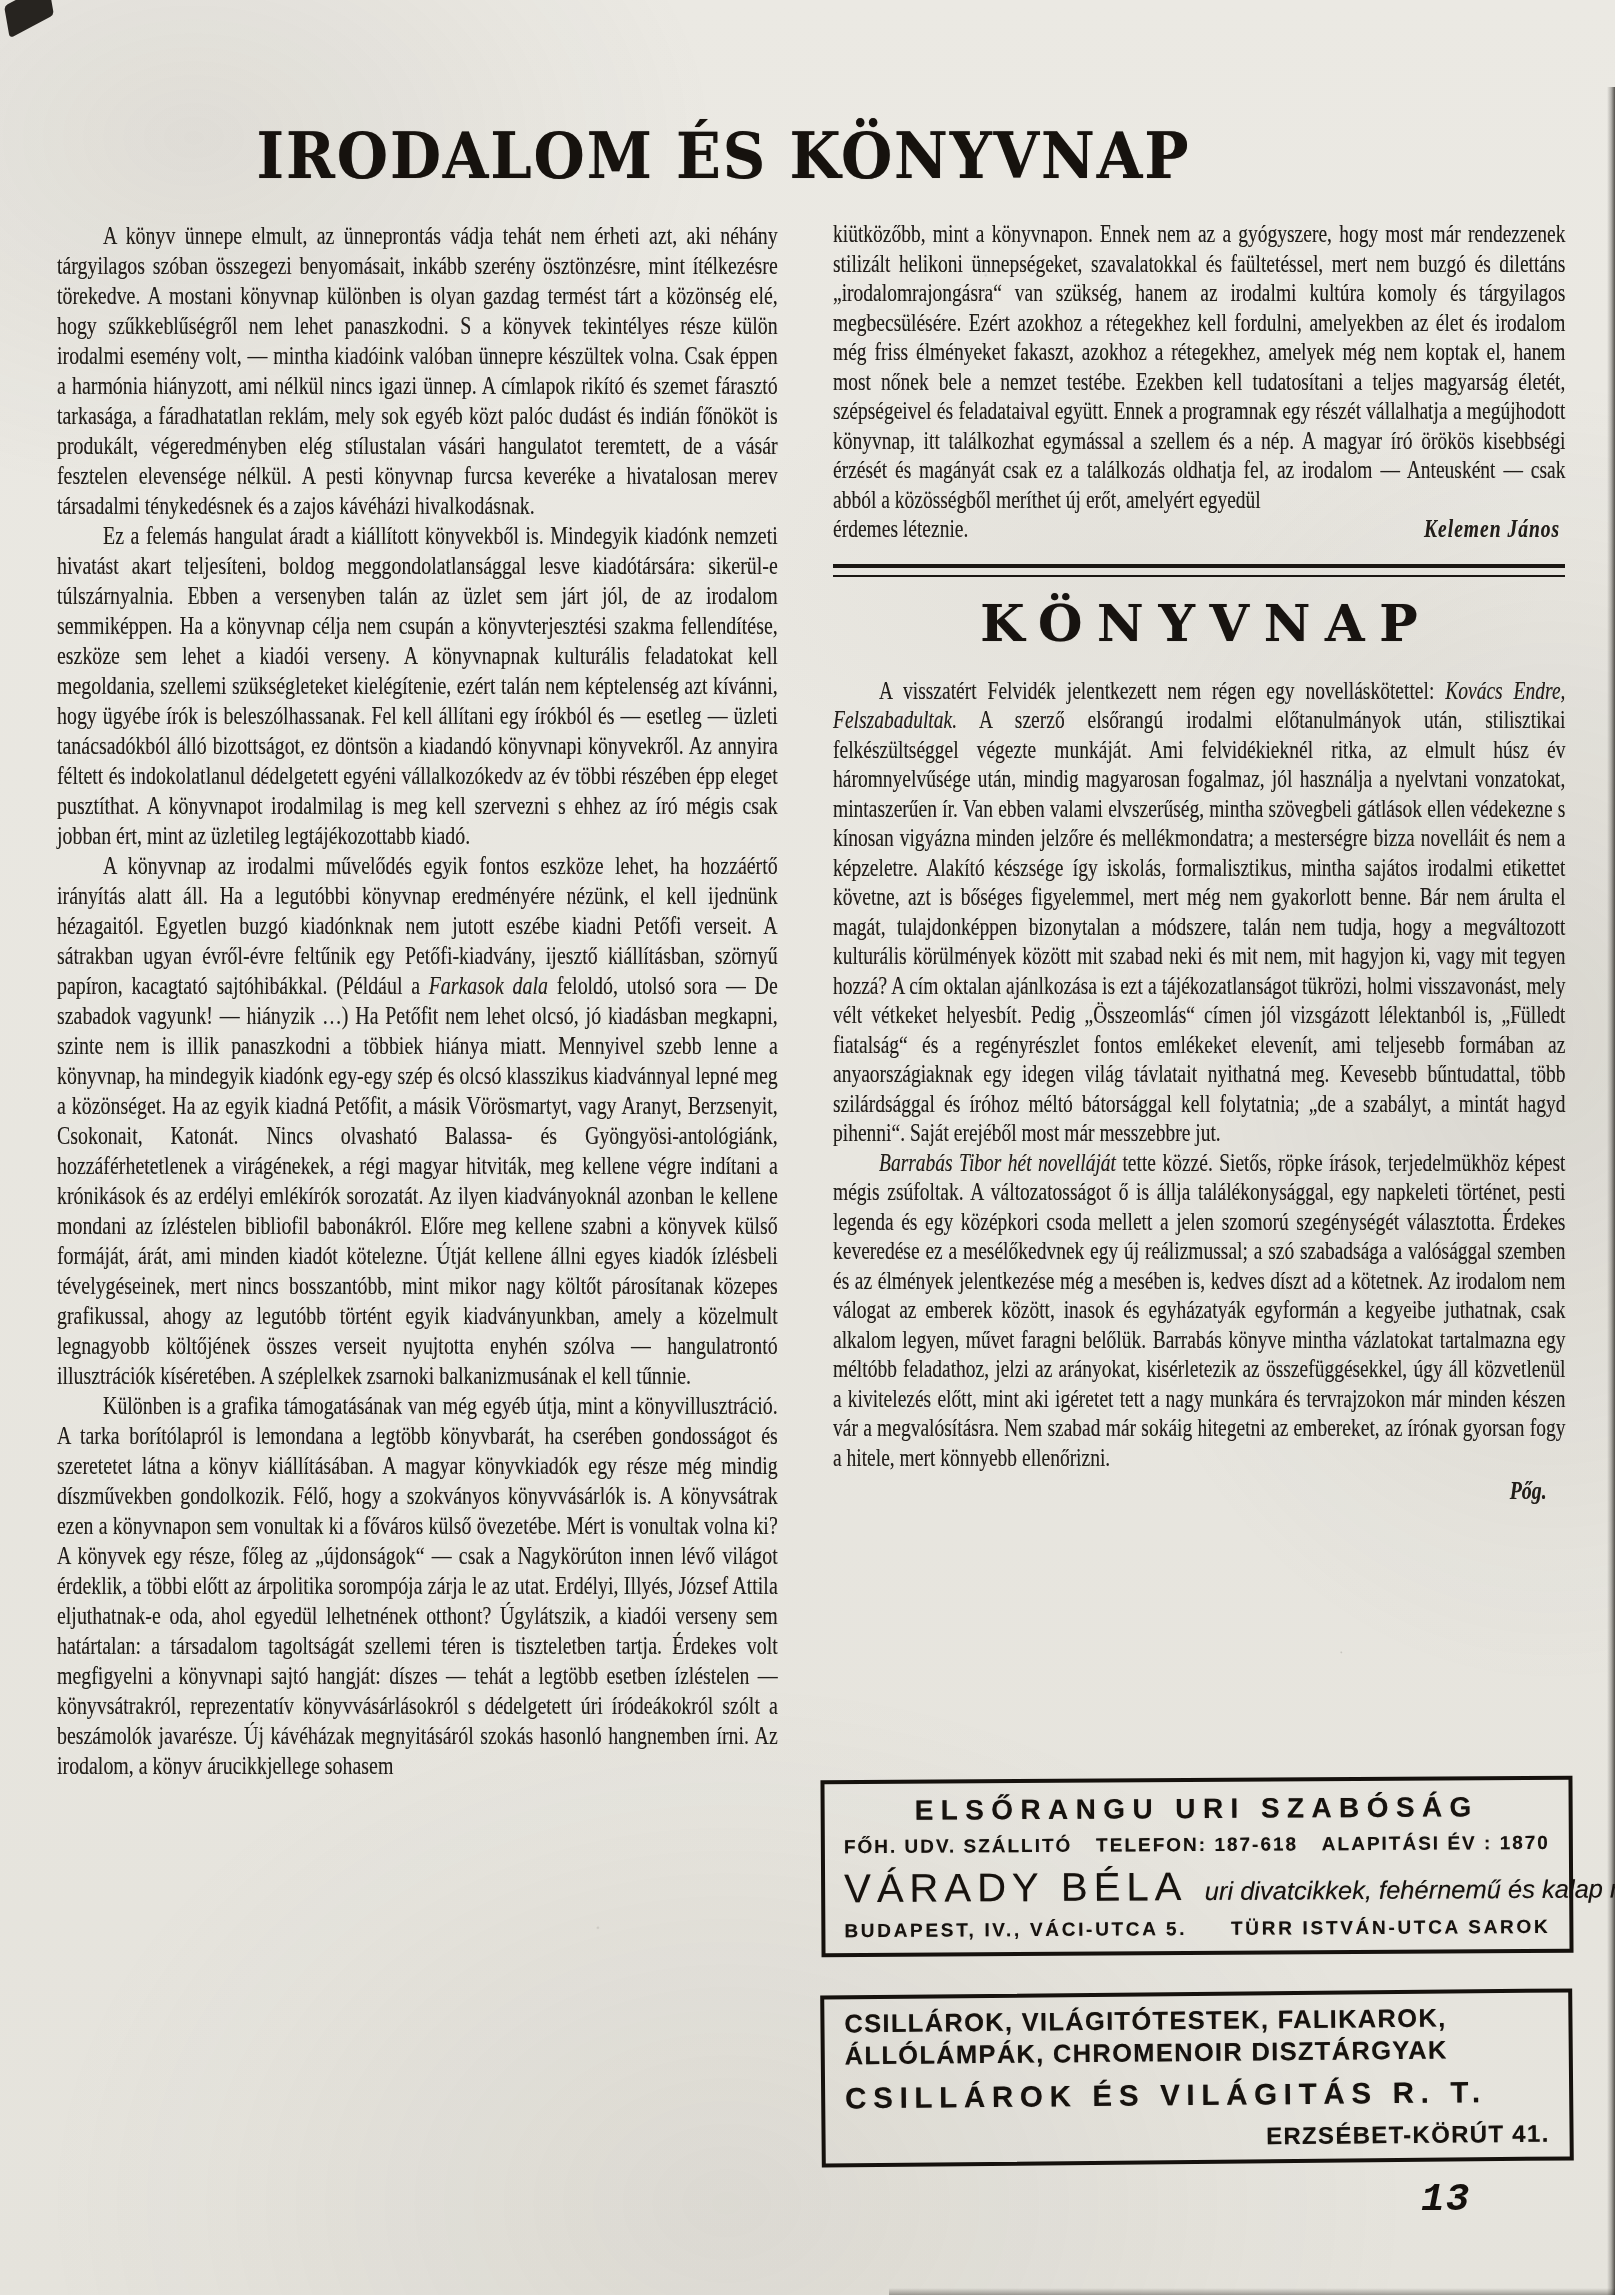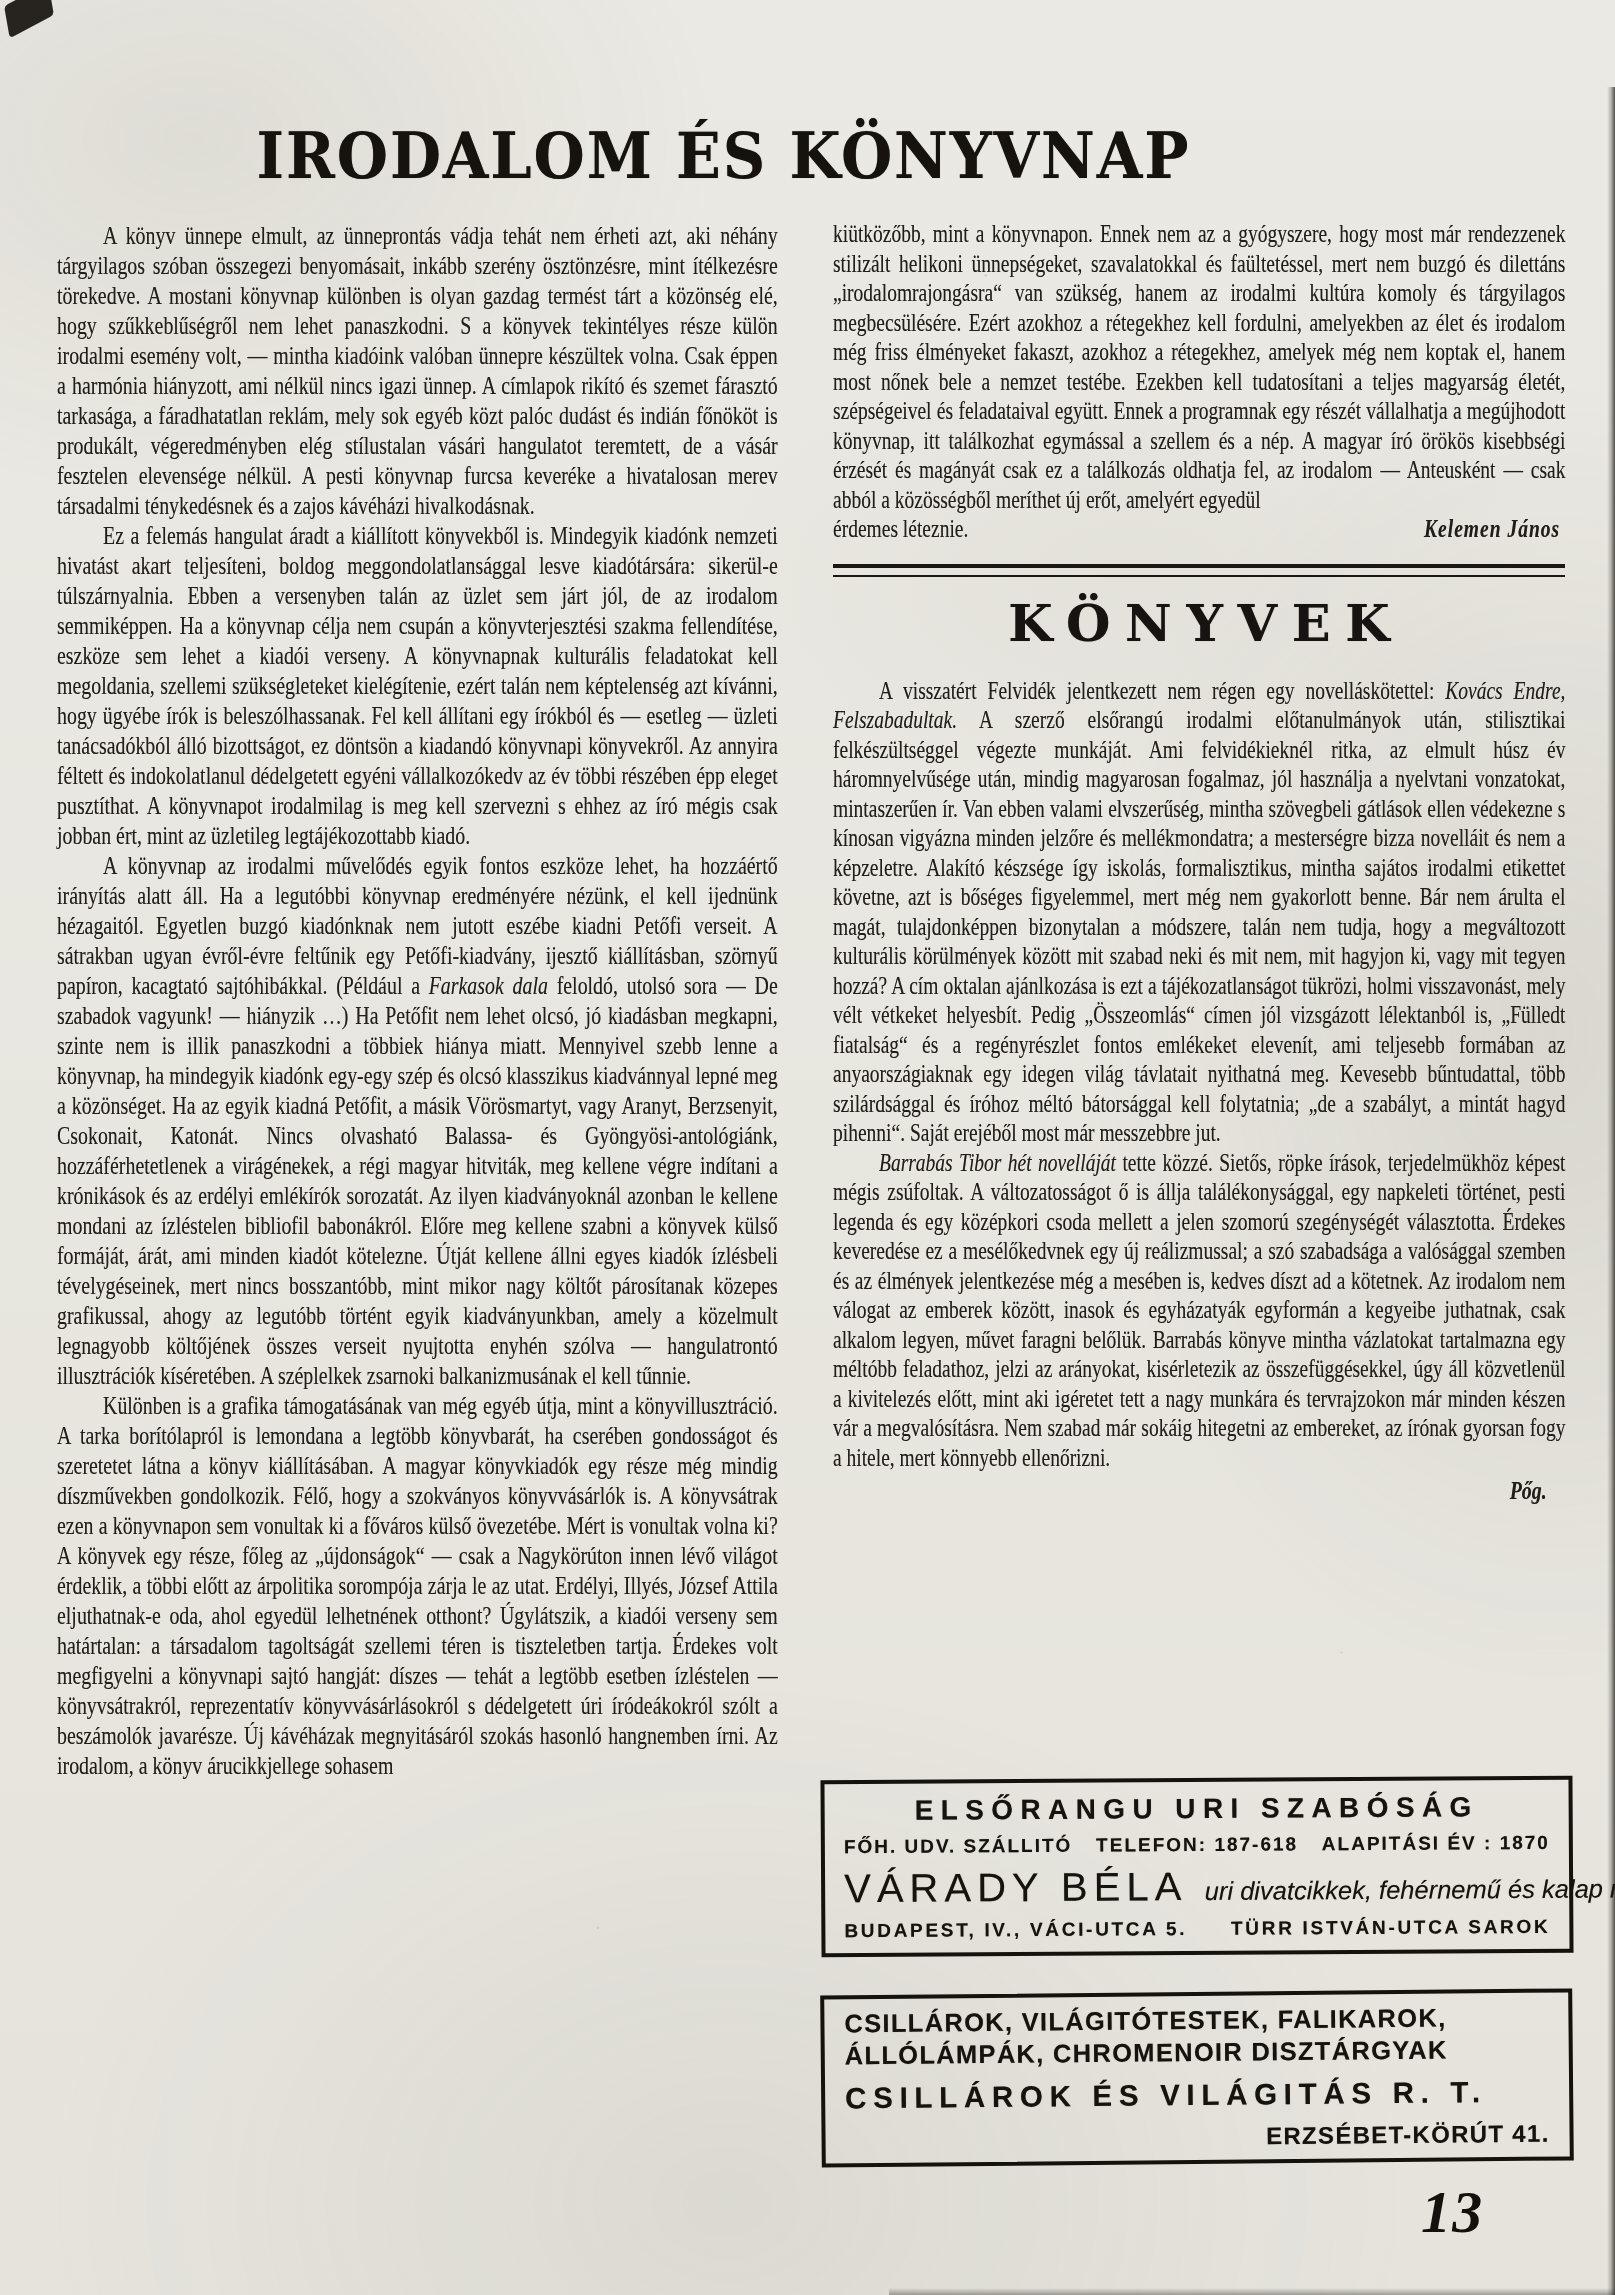--- a/index.html
+++ b/index.html
@@ -78,22 +78,22 @@
   .ad-tailor-name{font-size:40px;letter-spacing:6px;font-weight:normal;}
   .ad-tailor-name-suffix{font-size:25.5px;font-style:italic;letter-spacing:0;}
   .ad-tailor-address{font-size:19px;font-weight:bold;letter-spacing:2.7px;display:flex;justify-content:space-between;white-space:nowrap;}
 
   .ad-lighting{left:821px;top:1992px;width:752px;height:172px;transform:rotate(-.55deg);padding:9.4px 20px;}
   .ad-lighting-lines{font-size:25.5px;font-weight:bold;letter-spacing:1.3px;line-height:1.22;}
   .ad-lighting-name{font-size:29.5px;font-weight:bold;letter-spacing:6.7px;white-space:nowrap;}
   .ad-lighting-address{text-align:right;font-size:24px;font-weight:bold;letter-spacing:1.3px;}
 
   .page-number{position:absolute;left:1421px;top:2178px;
-    font-family:Liberation Serif, serif;font-weight:bold;font-style:italic;
-    font-size:60px;color:#14100c;letter-spacing:1.3px;}
+    font-family:Liberation Mono, monospace;font-weight:bold;font-style:italic;
+    font-size:39px;color:#14100c;letter-spacing:1.3px;}
   i{font-style:italic;}
 </style>
 </head>
 <body>
 
 <div class="grain"></div>
 <div class="mark-top-left"></div>
 <div class="edge-right"></div>
 <div class="edge-bottom"></div>
 
@@ -110,21 +110,21 @@
 
 <div class="col col-right">
   <div class="condensed body-text">
     <p class="no-indent">kiütközőbb, mint a könyvnapon. Ennek nem az a gyógyszere, hogy most már rendezzenek stilizált helikoni ünnepségeket, szavalatokkal és faültetéssel, mert nem buzgó és dilettáns „irodalomrajongásra“ van szükség, hanem az irodalmi kultúra komoly és tárgyilagos megbecsülésére. Ezért azokhoz a rétegekhez kell fordulni, amelyekben az élet és irodalom még friss élményeket fakaszt, azokhoz a rétegekhez, amelyek még nem koptak el, hanem most nőnek bele a nemzet testébe. Ezekben kell tudatosítani a teljes magyarság életét, szépségeivel és feladataival együtt. Ennek a programnak egy részét vállalhatja a megújhodott könyvnap, itt találkozhat egymással a szellem és a nép. A magyar író örökös kisebbségi érzését és magányát csak ez a találkozás oldhatja fel, az irodalom — Anteusként — csak abból a közösségből meríthet új erőt, amelyért egyedül</p>
     <div class="sig-row">
       <span>érdemes léteznie.</span>
       <span class="sig-name">Kelemen János</span>
     </div>
   </div>
   <div class="double-rule"></div>
-  <div class="books-heading">KÖNYVEK</div>
+  <div class="books-heading">KÖNYVNAP</div>
   <div class="condensed body-text">
     <p><span>A visszatért Felvidék jelentkezett nem régen egy novelláskötettel: </span><i>Kovács Endre, Felszabadultak.</i><span> A szerző elsőrangú irodalmi előtanulmányok után, stilisztikai felkészültséggel végezte munkáját. Ami felvidékieknél ritka, az elmult húsz év háromnyelvűsége után, mindig magyarosan fogalmaz, jól használja a nyelvtani vonzatokat, mintaszerűen ír. Van ebben valami elvszerűség, mintha szövegbeli gátlások ellen védekezne s kínosan vigyázna minden jelzőre és mellékmondatra; a mesterségre bizza novelláit és nem a képzeletre. Alakító készsége így iskolás, formalisztikus, mintha sajátos irodalmi etikettet követne, azt is bőséges figyelemmel, mert még nem gyakorlott benne. Bár nem árulta el magát, tulajdonképpen bizonytalan a módszere, talán nem tudja, hogy a megváltozott kulturális körülmények között mit szabad neki és mit nem, mit hagyjon ki, vagy mit tegyen hozzá? A cím oktalan ajánlkozása is ezt a tájékozatlanságot tükrözi, holmi visszavonást, mely vélt vétkeket helyesbít. Pedig „Összeomlás“ címen jól vizsgázott lélektanból is, „Fülledt fiatalság“ és a regényrészlet fontos emlékeket elevenít, ami teljesebb formában az anyaországiaknak egy idegen világ távlatait nyithatná meg. Kevesebb bűntudattal, több szilárdsággal és íróhoz méltó bátorsággal kell folytatnia; „de a szabályt, a mintát hagyd pihenni“. Saját erejéből most már messzebbre jut.</span></p>
     <p><i>Barrabás Tibor hét novelláját</i><span> tette közzé. Sietős, röpke írások, terjedelmükhöz képest mégis zsúfoltak. A változatosságot ő is állja találékonysággal, egy napkeleti történet, pesti legenda és egy középkori csoda mellett a jelen szomorú szegénységét választotta. Érdekes keveredése ez a mesélőkedvnek egy új reálizmussal; a szó szabadsága a valósággal szemben és az élmények jelentkezése még a mesében is, kedves díszt ad a kötetnek. Az irodalom nem válogat az emberek között, inasok és egyházatyák egyformán a kegyeibe juthatnak, csak alkalom legyen, művet faragni belőlük. Barrabás könyve mintha vázlatokat tartalmazna egy méltóbb feladathoz, jelzi az arányokat, kisérletezik az összefüggésekkel, úgy áll közvetlenül a kivitelezés előtt, mint aki igéretet tett a nagy munkára és tervrajzokon már minden készen vár a megvalósításra. Nem szabad már sokáig hitegetni az embereket, az írónak gyorsan fogy a hitele, mert könnyebb ellenőrizni.</span></p>
     <div class="books-byline">Pőg.</div>
   </div>
 </div>
 
 <div class="ad ad-tailor">
   <div class="ad-tailor-title">ELSŐRANGU URI SZABÓSÁG</div>
   <div class="ad-tailor-row">

